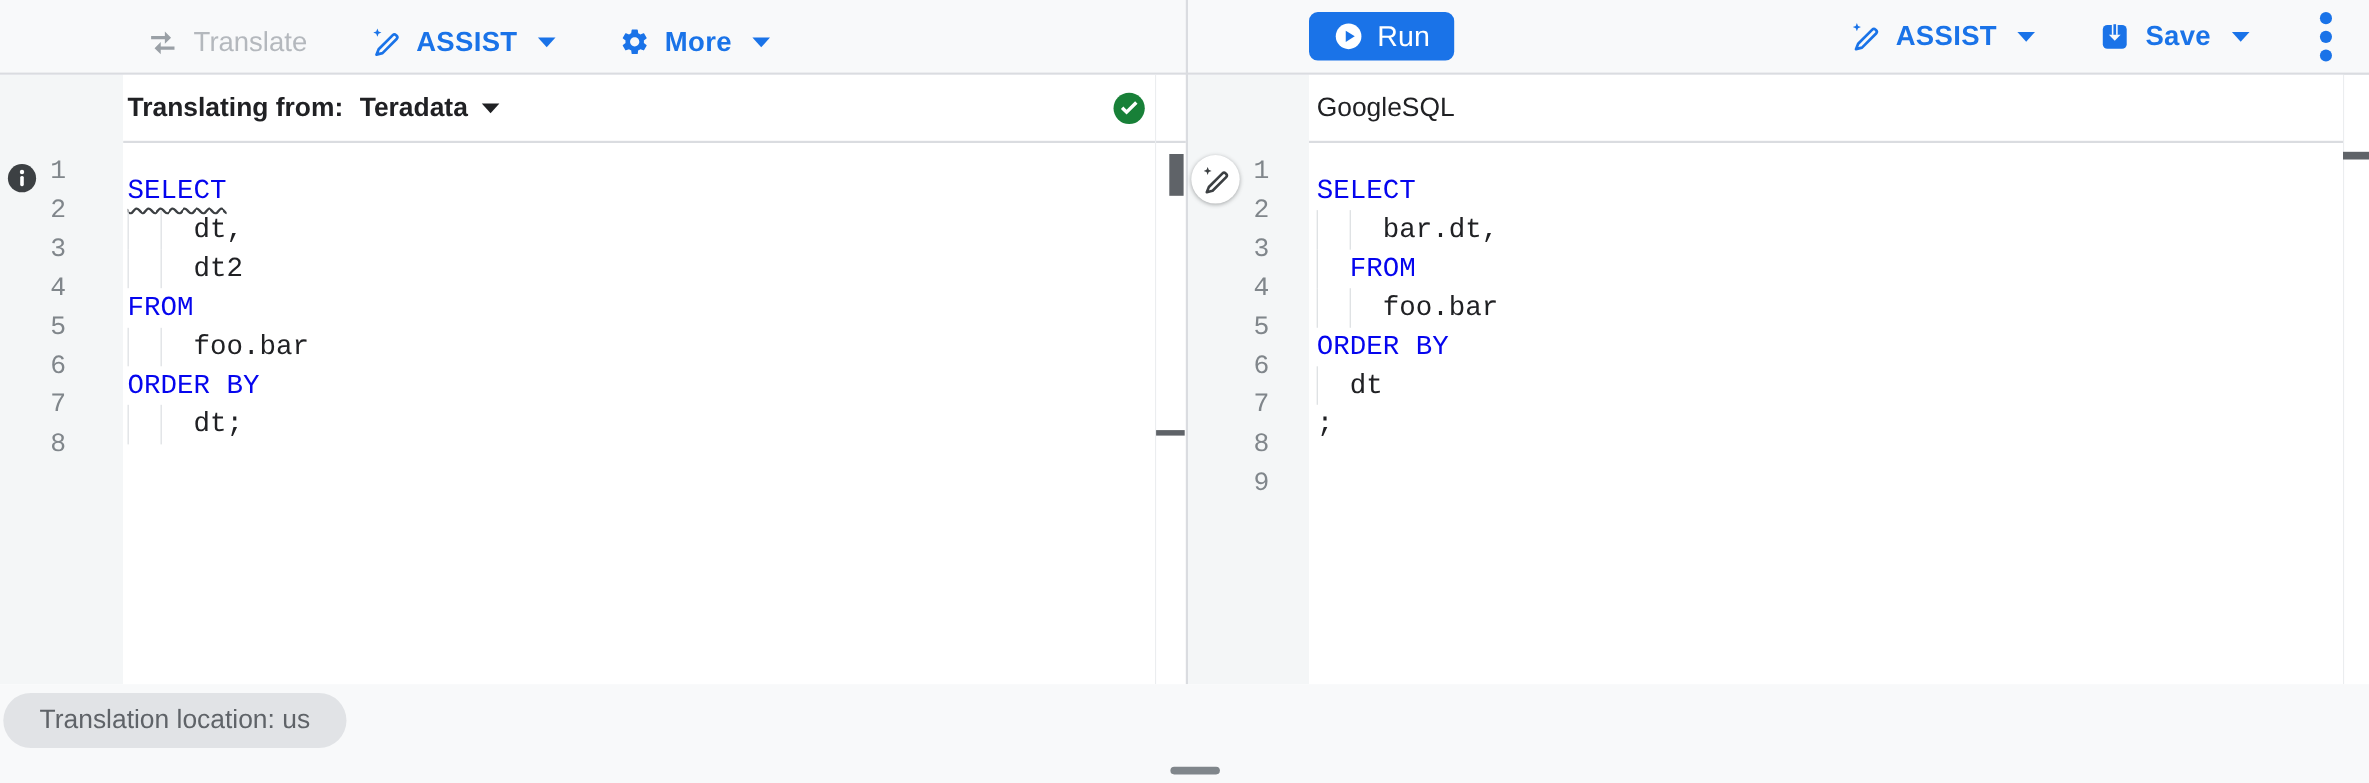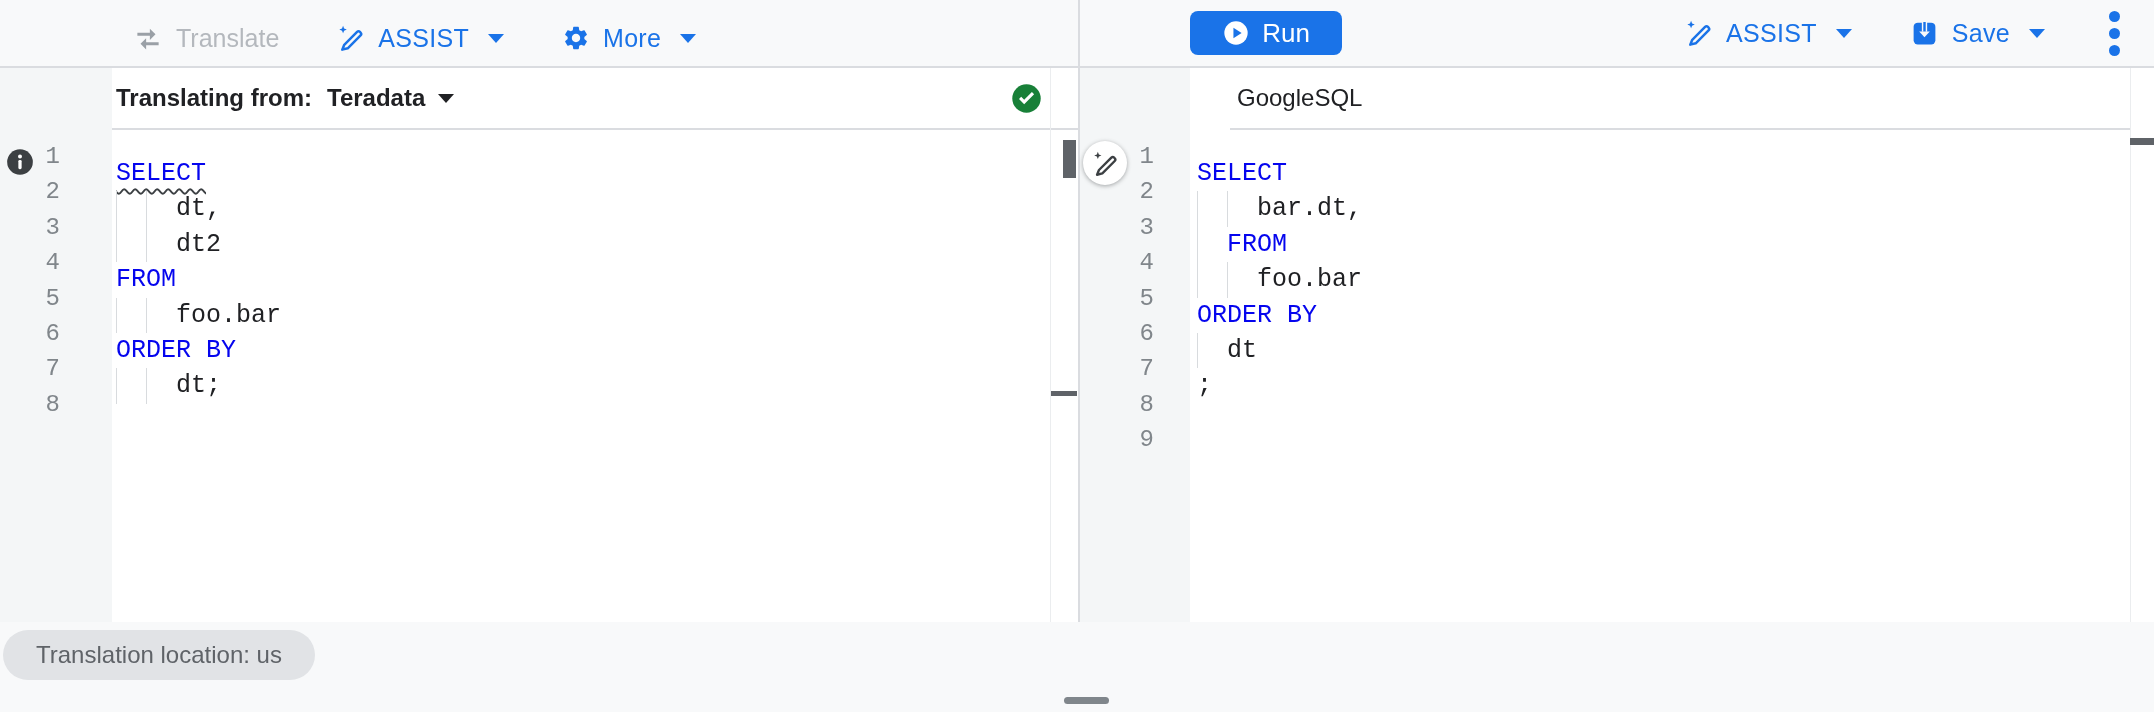--- a/index.html
+++ b/index.html
@@ -6,47 +6,47 @@
   body{
     width:2154px;height:712px;position:relative;overflow:hidden;
     background:#fff;font-family:"Liberation Sans",sans-serif;
     -webkit-font-smoothing:antialiased;color:#202124;
   }
   
   .toolbar{position:absolute;left:0;top:0;width:2154px;height:68px;
     background:#f8f9fa;border-bottom:2px solid #dadce0;box-sizing:border-box;}
   .tb-left{position:absolute;left:133px;top:0;height:76px;display:flex;align-items:center;gap:58px;}
   .tb-btn{display:flex;align-items:center;gap:13px;font-size:25px;cursor:pointer;white-space:nowrap;}
-  .tb-btn.blue{color:#1a73e8;font-weight:400;letter-spacing:.3px;}
+  .tb-btn.blue{color:#1a73e8;font-weight:700;letter-spacing:.3px;}
   .tb-btn.disabled{color:#b4b8bd;font-weight:400;cursor:default;}
   .tb-btn.disabled svg{color:#9aa0a6;}
   .caret{display:inline-block;width:0;height:0;border-left:8px solid transparent;
     border-right:8px solid transparent;border-top:9px solid currentColor;margin-left:6px;}
-  .run-btn{position:absolute;left:1190px;top:11px;width:152px;height:44px;background:#1a73e8;
+  .run-btn{position:absolute;left:1190px;top:11px;width:132px;height:44px;background:#1a73e8;
     border:none;border-radius:8px;color:#fff;font-size:26px;font-weight:500;
     display:flex;align-items:center;justify-content:center;gap:12px;cursor:pointer;
     font-family:"Liberation Sans",sans-serif;}
   .tb-right{position:absolute;right:28px;top:0;height:66px;display:flex;align-items:center;gap:58px;}
   .kebab{display:flex;flex-direction:column;gap:6px;padding:4px 6px;cursor:pointer;}
   .kebab i{width:11px;height:11px;border-radius:50%;background:#1a73e8;display:block;}
   
   .panes{position:absolute;left:0;top:68px;width:2154px;height:554px;}
   .gutter{position:absolute;top:0;height:554px;background:#f4f6f7;box-sizing:border-box;
     padding-top:71px;font-family:"Liberation Mono","DejaVu Sans Mono",monospace;
     font-size:24px;color:#80868b;text-align:right;}
   .gutter .ln{height:35.4px;line-height:35.4px;}
   .gutter-left{left:0;width:112px;padding-right:52px;}
   .gutter-right{left:1080px;width:110px;padding-right:36px;}
   .pane-content{position:absolute;top:0;height:554px;background:#fff;}
   .pane-left-content{left:112px;width:966px;}
   .pane-right-content{left:1190px;width:940px;}
   .pane-header{height:62px;border-bottom:2px solid #dadce0;box-sizing:border-box;
     display:flex;align-items:center;font-size:24px;color:#202124;position:relative;}
   .pane-left-content .pane-header{padding-left:4px;font-weight:bold;}
-  .pane-right-content .pane-header{padding-left:7px;margin-left:40px;}
+  .pane-right-content .pane-header{padding-left:7px;}
   .dialect-dd{display:flex;align-items:center;margin-left:15px;cursor:pointer;color:#202124;}
   .dialect-dd .caret{border-top-color:#202124;margin-left:13px;}
   .status-check{position:absolute;left:899px;top:15px;width:31px;height:31px;}
   .code-area{padding:26px 0 0 0;font-family:"Liberation Mono","DejaVu Sans Mono",monospace;
     font-size:25px;line-height:35.4px;color:#202124;cursor:text;}
   .pane-left-content .code-area{padding-left:4px;}
   .pane-right-content .code-area{padding-left:7px;}
   .code-line{height:35.4px;white-space:pre;}
   .tok-kw{color:#0505ee;}
   .tok-pl{color:#202124;}

